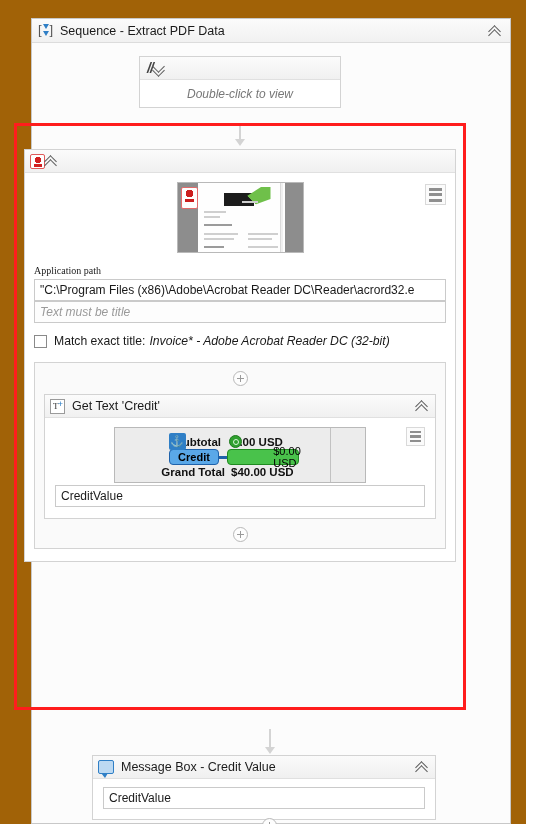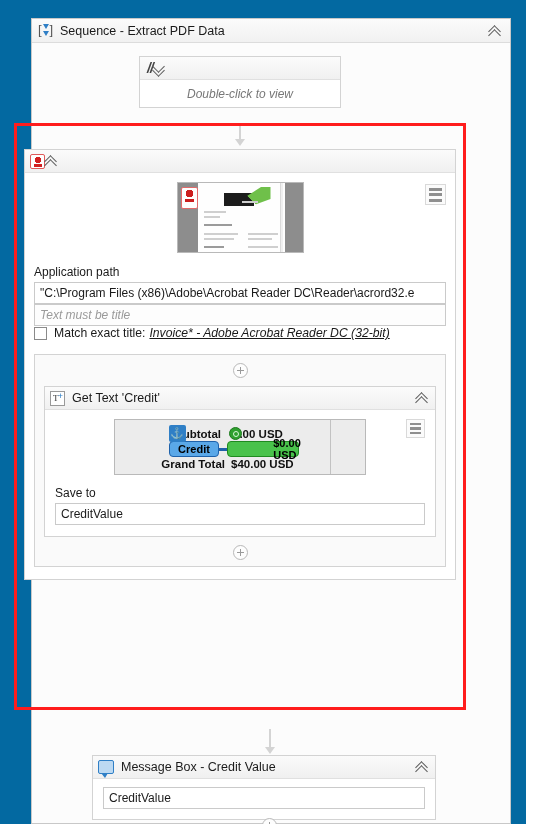--- a/index.html
+++ b/index.html
@@ -6,21 +6,21 @@
   html, body {
     margin: 0; padding: 0;
     width: 537px; height: 824px;
     background: #ffffff;
     font-family: "Liberation Sans", sans-serif;
     overflow: hidden;
   }
   #canvas {
     position: relative;
     width: 526px; height: 824px;
-    background: #0369a1;
+    background: #a16207;
   }
 
   
   .seq-outer {
     position: absolute;
     left: 31px; top: 18px;
     width: 480px; height: 806px;
     border: 1px solid #c8c8c8;
     background: #fdfdfd;
   }
@@ -244,37 +244,38 @@
     display: flex; flex-direction: column;
     justify-content: center; align-items: center;
     gap: 2.5px;
   }
   .hamburger span {
     display: block; width: 13px; height: 3px;
     background: #8f8f8f;
   }
 
   .fld-label {
-    font-size: 12px; color: #1a1a1a;
+    font-size: 10px; color: #1a1a1a;
     margin: 9px 0 3px 0;
+    font-family: Liberation Serif, serif;
   }
   .fld {
     height: 22px;
     border: 1px solid #cacaca;
     background: #fff;
     display: flex; align-items: center;
     padding: 0 5px;
     font-size: 12px; color: #1a1a1a;
     white-space: nowrap; overflow: hidden;
   }
   .fld.ph { color: #9a9a9a; font-style: italic; background: #fdfdfd; }
 
   .cb-row {
     display: flex; align-items: center;
-    gap: 7px;
+    margin-top: 11px; gap: 7px;
     font-size: 12.2px; color: #1a1a1a;
   }
   .cbox {
     width: 13px; height: 13px;
     border: 1px solid #8a8a8a;
     background: #fff; flex: 0 0 auto;
   }
   .cb-it { font-style: italic; }
 
   
@@ -344,21 +345,21 @@
   .green-dot::after {
     content: ""; position: absolute;
     left: 3px; top: 3px; width: 4px; height: 4px;
     border-radius: 50%; border: 1.5px solid #d9f5d9;
   }
   .green-pill {
     position: absolute; left: 112px; top: 21px;
     width: 72px; height: 16px;
     background: #49c24b; border: 1.5px solid #1f8a20;
     border-radius: 4px;
-    font-size: 11px; font-weight: 700; color: #000;
+    font-size: 11px; font-weight: 400; color: #000;
     display: flex; align-items: center; justify-content: center; padding-left: 48px;
   }
   .blue-pill {
     position: absolute; left: 54px; top: 21px;
     width: 50px; height: 16px;
     background: #5aa8e8; border: 1.5px solid #1f62aa;
     border-radius: 4px;
     font-size: 11px; font-weight: 700; color: #000;
     display: flex; align-items: center; justify-content: center;
   }
@@ -493,21 +494,21 @@
       </div>
 
       <div class="fld-label">Application path</div>
       <div class="fld">"C:\Program Files (x86)\Adobe\Acrobat Reader DC\Reader\acrord32.e</div>
 
       <div class="fld ph">Text must be title</div>
 
       <div class="cb-row">
         <span class="cbox"></span>
         <span>Match exact title:</span>
-        <span class="cb-it" style="margin-left:-3px;text-decoration:underline;">Invoice* - Adobe Acrobat Reader DC (32-bit)</span>
+        <span class="cb-it" style="margin-left:-3px;">Invoice* - Adobe Acrobat Reader DC (32-bit)</span>
       </div>
 
       <div class="do-card">
         <div class="do-body">
 
           <div class="plus-wrap">
             <span class="plus-circle"></span>
           </div>
 
           <div class="gettext-card">
@@ -535,21 +536,20 @@
                     <div class="anchor-badge">⚓</div>
                   </div>
                 </div>
                 <div class="hamburger-sm">
                   <span></span>
                     <span></span>
                     <span></span>
                 </div>
               </div>
 
-              <div class="fld-label">Save to</div>
               <div class="fld">CreditValue</div>
             </div>
           </div>
 
           <div class="plus-wrap" style="margin-top:8px;">
             <span class="plus-circle"></span>
           </div>
         </div>
       </div>
     </div>

